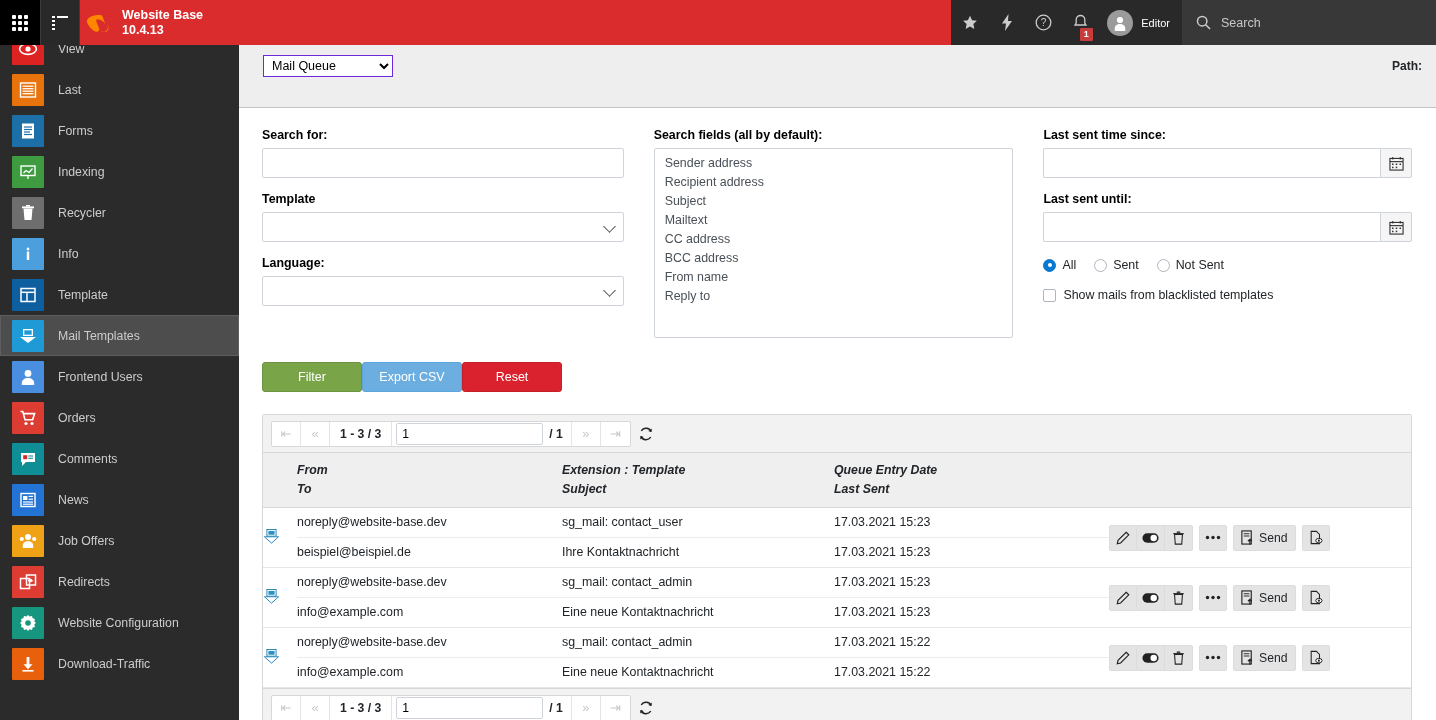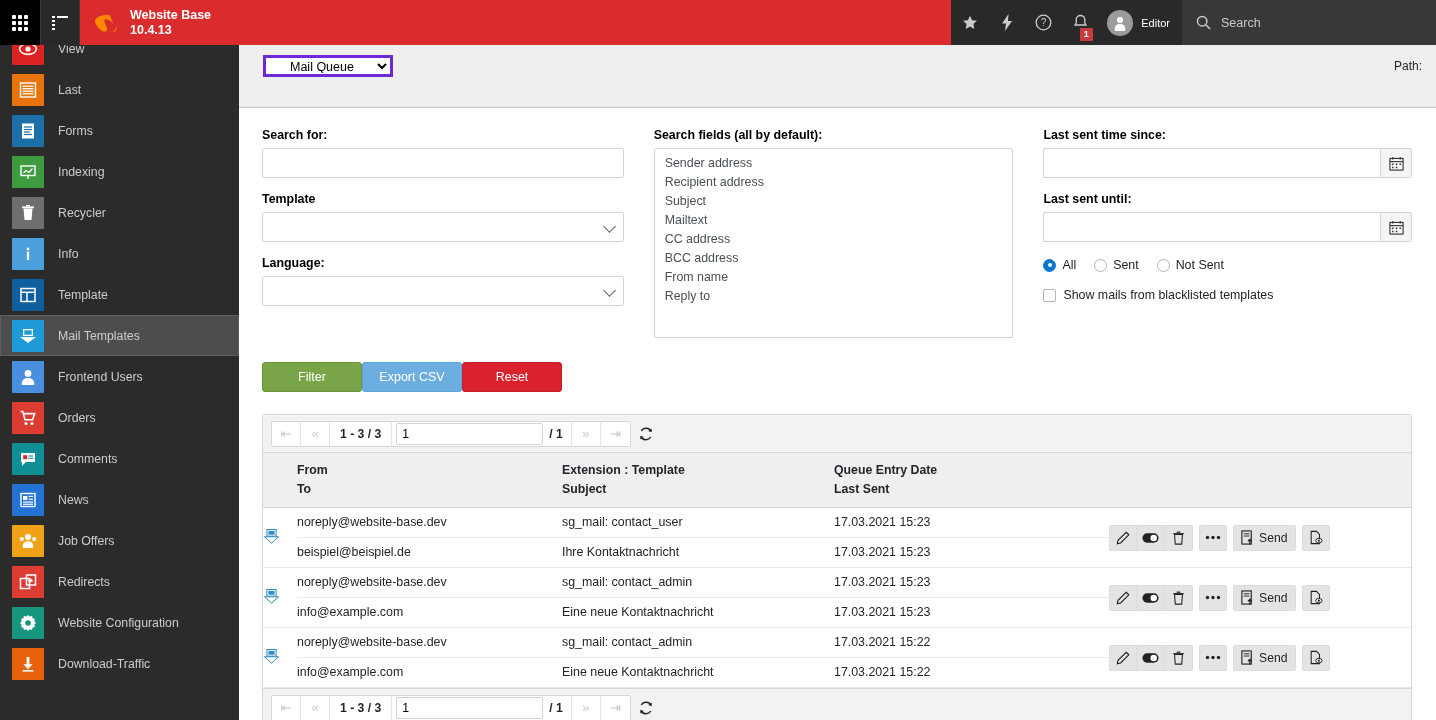--- a/index.html
+++ b/index.html
@@ -32,21 +32,21 @@
   .list-icon i:nth-child(1){ top: 0; }
   .list-icon i:nth-child(2){ top: 4px; }
   .list-icon i:nth-child(3){ top: 8px; }
   .list-icon i:nth-child(4){ top: 12px; }
   .list-icon b { position: absolute; left: 0; width: 3px; height: 2px; background: #fff; }
   .list-icon b:nth-of-type(1){ top: 0; }
   .list-icon b:nth-of-type(2){ top: 4px; }
   .list-icon b:nth-of-type(3){ top: 8px; }
   .list-icon b:nth-of-type(4){ top: 12px; }
 
-  .tb-brand { display: flex; align-items: center; padding: 0 12px; flex: 1; }
+  .tb-brand { display: flex; align-items: center; padding: 0 4px; flex: 1; }
   .tb-logo { width: 28px; height: 28px; margin-right: 10px; }
   .tb-sitename { color: #fff; font-size: 12.5px; font-weight: bold; line-height: 15px; }
   .tb-version { color: #fff; font-size: 12.5px; font-weight: bold; line-height: 15px; }
 
   .tb-right { display: flex; align-items: stretch; background: #292929; }
   .tb-icon-btn {
     width: 37px; display: flex; align-items: center; justify-content: center;
     color: #d3d3d3; position: relative;
   }
   .tb-badge {
@@ -88,24 +88,24 @@
   #main {
     position: absolute; top: 45px; left: 239px; width: 1197px; height: 675px;
     background: #fff; overflow: hidden;
   }
   #docheader {
     background: #eeeeee; border-bottom: 1px solid #c3c3c3;
     height: 63px; padding: 10px 14px 0 24px; display: flex; justify-content: space-between;
   }
   #module-select {
     font-family: "Liberation Sans", sans-serif; font-size: 12.5px;
-    height: 22px; padding: 1px 20px; border: 3px solid #6d28d9; background: #fff;
+    height: 22px; padding: 1px 4px; border: 1px solid #6d28d9; background: #fff;
     width: 130px;
   }
-  #path-label { font-size: 12px; color: #212529; padding-top: 4px; }
+  #path-label { font-size: 12px; color: #212529; padding-top: 4px; font-weight: bold; }
 
   #content { padding: 20px 24px 0 23px; }
 
   .form-row { display: flex; gap: 30px; }
   .col-a { width: 365px; }
   .col-b { width: 363px; }
   .col-c { width: 372px; }
 
   label.flabel { display: block; font-weight: bold; font-size: 12.4px; margin: 0 0 6px 0; color: #000; }
   .spacer { height: 14px; }
@@ -190,21 +190,21 @@
     font-family: "Liberation Sans", sans-serif; font-size: 12.2px; padding: 0 5px;
   }
   .pg-total { padding: 0 8px 0 2px; font-size: 12.2px; font-weight: bold; border-right: 1px solid #e4e4e4; height: 24px; display: flex; align-items: center; }
   .pg-refresh { width: 30px; height: 24px; display: flex; align-items: center; justify-content: center; color: #222; }
 
   table.mailtable { width: 100%; border-collapse: collapse; table-layout: fixed; }
   table.mailtable thead td {
     background: #efefef; border-bottom: 1px solid #d7d7d7;
     font-weight: bold; font-size: 12.3px; padding: 8px 0; vertical-align: top;
   }
-  .th-line { line-height: 19px; }
+  .th-line { line-height: 19px; font-style: italic; }
   td.c-icon { width: 34px; padding-left: 10px; }
   td.c-from { width: 265px; }
   td.c-ext { width: 272px; }
   td.c-date { width: 275px; }
   td.c-act { width: auto; }
   table.mailtable tbody tr { border-bottom: 1px solid #e7e7e7; }
   table.mailtable tbody td { padding: 0; vertical-align: middle; font-size: 12.4px; }
   .cell2 { line-height: 29px; }
   .cell2 .l1 { border-bottom: 1px solid #ececec; padding-right: 26px; }
 

